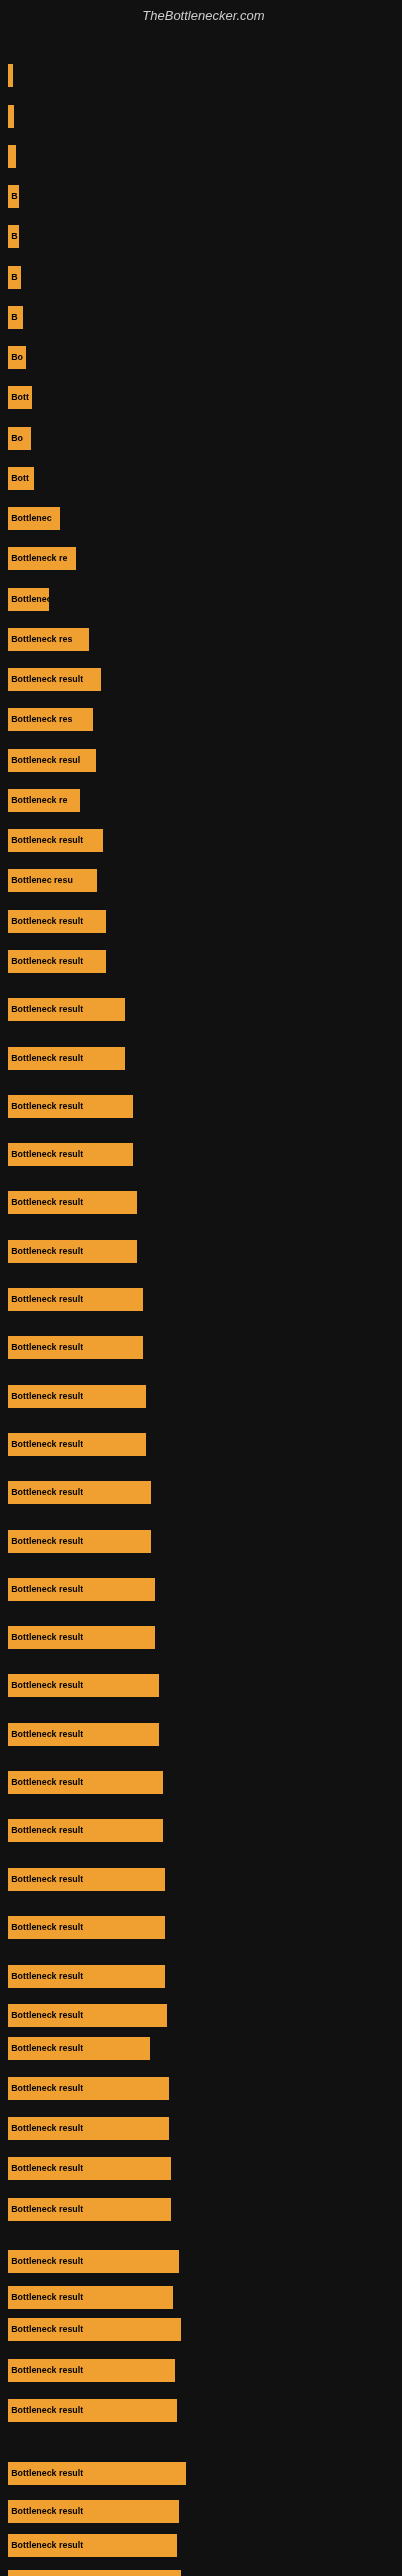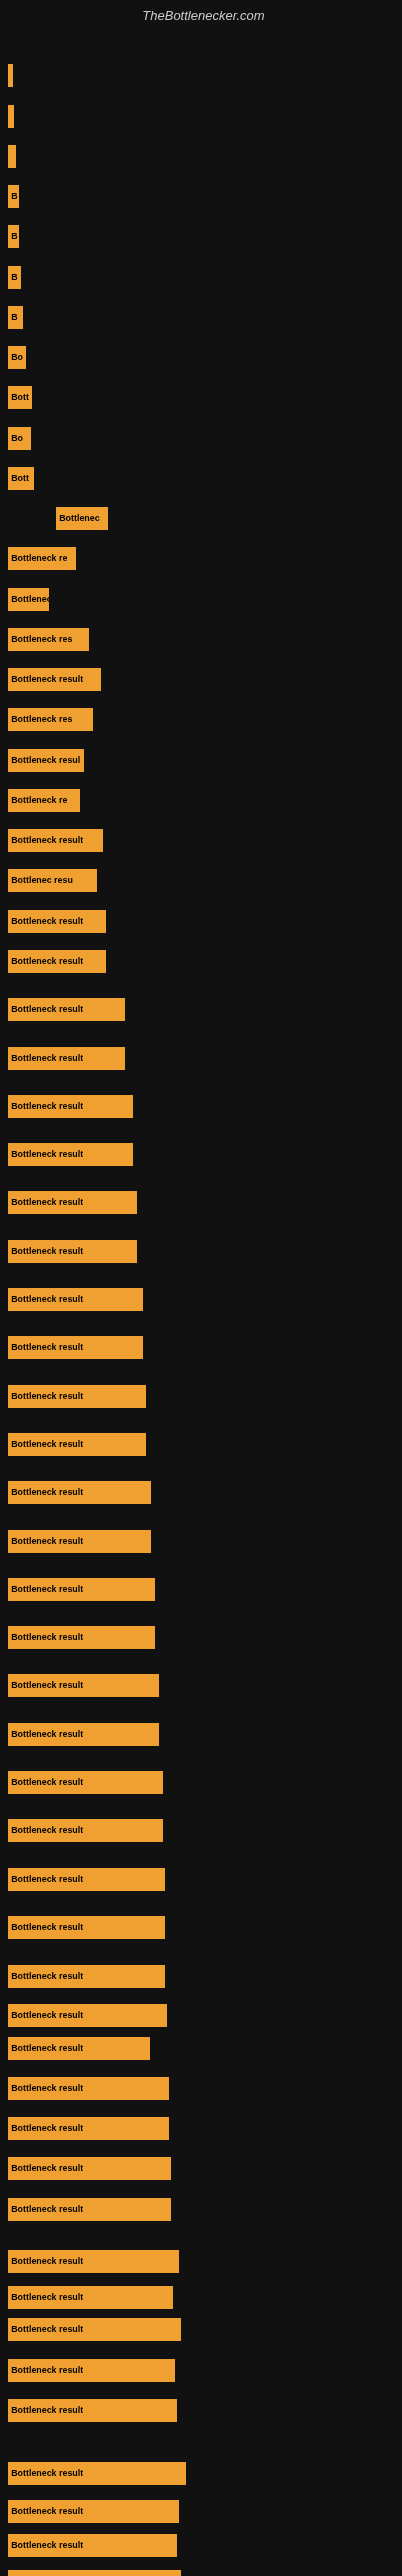--- a/index.html
+++ b/index.html
@@ -74,39 +74,39 @@
     </div>
     <div class="bar-item" style="top: 386px; width: 24px;">
       <span class="bar-label">Bott</span>
     </div>
     <div class="bar-item" style="top: 427px; width: 22.5px;">
       <span class="bar-label">Bo</span>
     </div>
     <div class="bar-item" style="top: 467px; width: 26px;">
       <span class="bar-label">Bott</span>
     </div>
-    <div class="bar-item" style="top: 507px; width: 52px; margin-left: 48px;">
+    <div class="bar-item" style="top: 507px; width: 52px;">
       <span class="bar-label">Bottlenec</span>
     </div>
     <div class="bar-item" style="top: 547px; width: 68px;">
       <span class="bar-label">Bottleneck re</span>
     </div>
     <div class="bar-item" style="top: 588px; width: 41px;">
       <span class="bar-label">Bottleneck</span>
     </div>
     <div class="bar-item" style="top: 628px; width: 81px;">
       <span class="bar-label">Bottleneck res</span>
     </div>
     <div class="bar-item" style="top: 668px; width: 93px;">
       <span class="bar-label">Bottleneck result</span>
     </div>
     <div class="bar-item" style="top: 708px; width: 85px;">
       <span class="bar-label">Bottleneck res</span>
     </div>
-    <div class="bar-item" style="top: 749px; width: 76px;">
+    <div class="bar-item" style="top: 749px; width: 88px;">
       <span class="bar-label">Bottleneck resul</span>
     </div>
     <div class="bar-item" style="top: 789px; width: 72px;">
       <span class="bar-label">Bottleneck re</span>
     </div>
     <div class="bar-item" style="top: 829px; width: 95px;">
       <span class="bar-label">Bottleneck result</span>
     </div>
     <div class="bar-item" style="top: 869px; width: 89px;">
       <span class="bar-label">Bottlenec resu</span>

